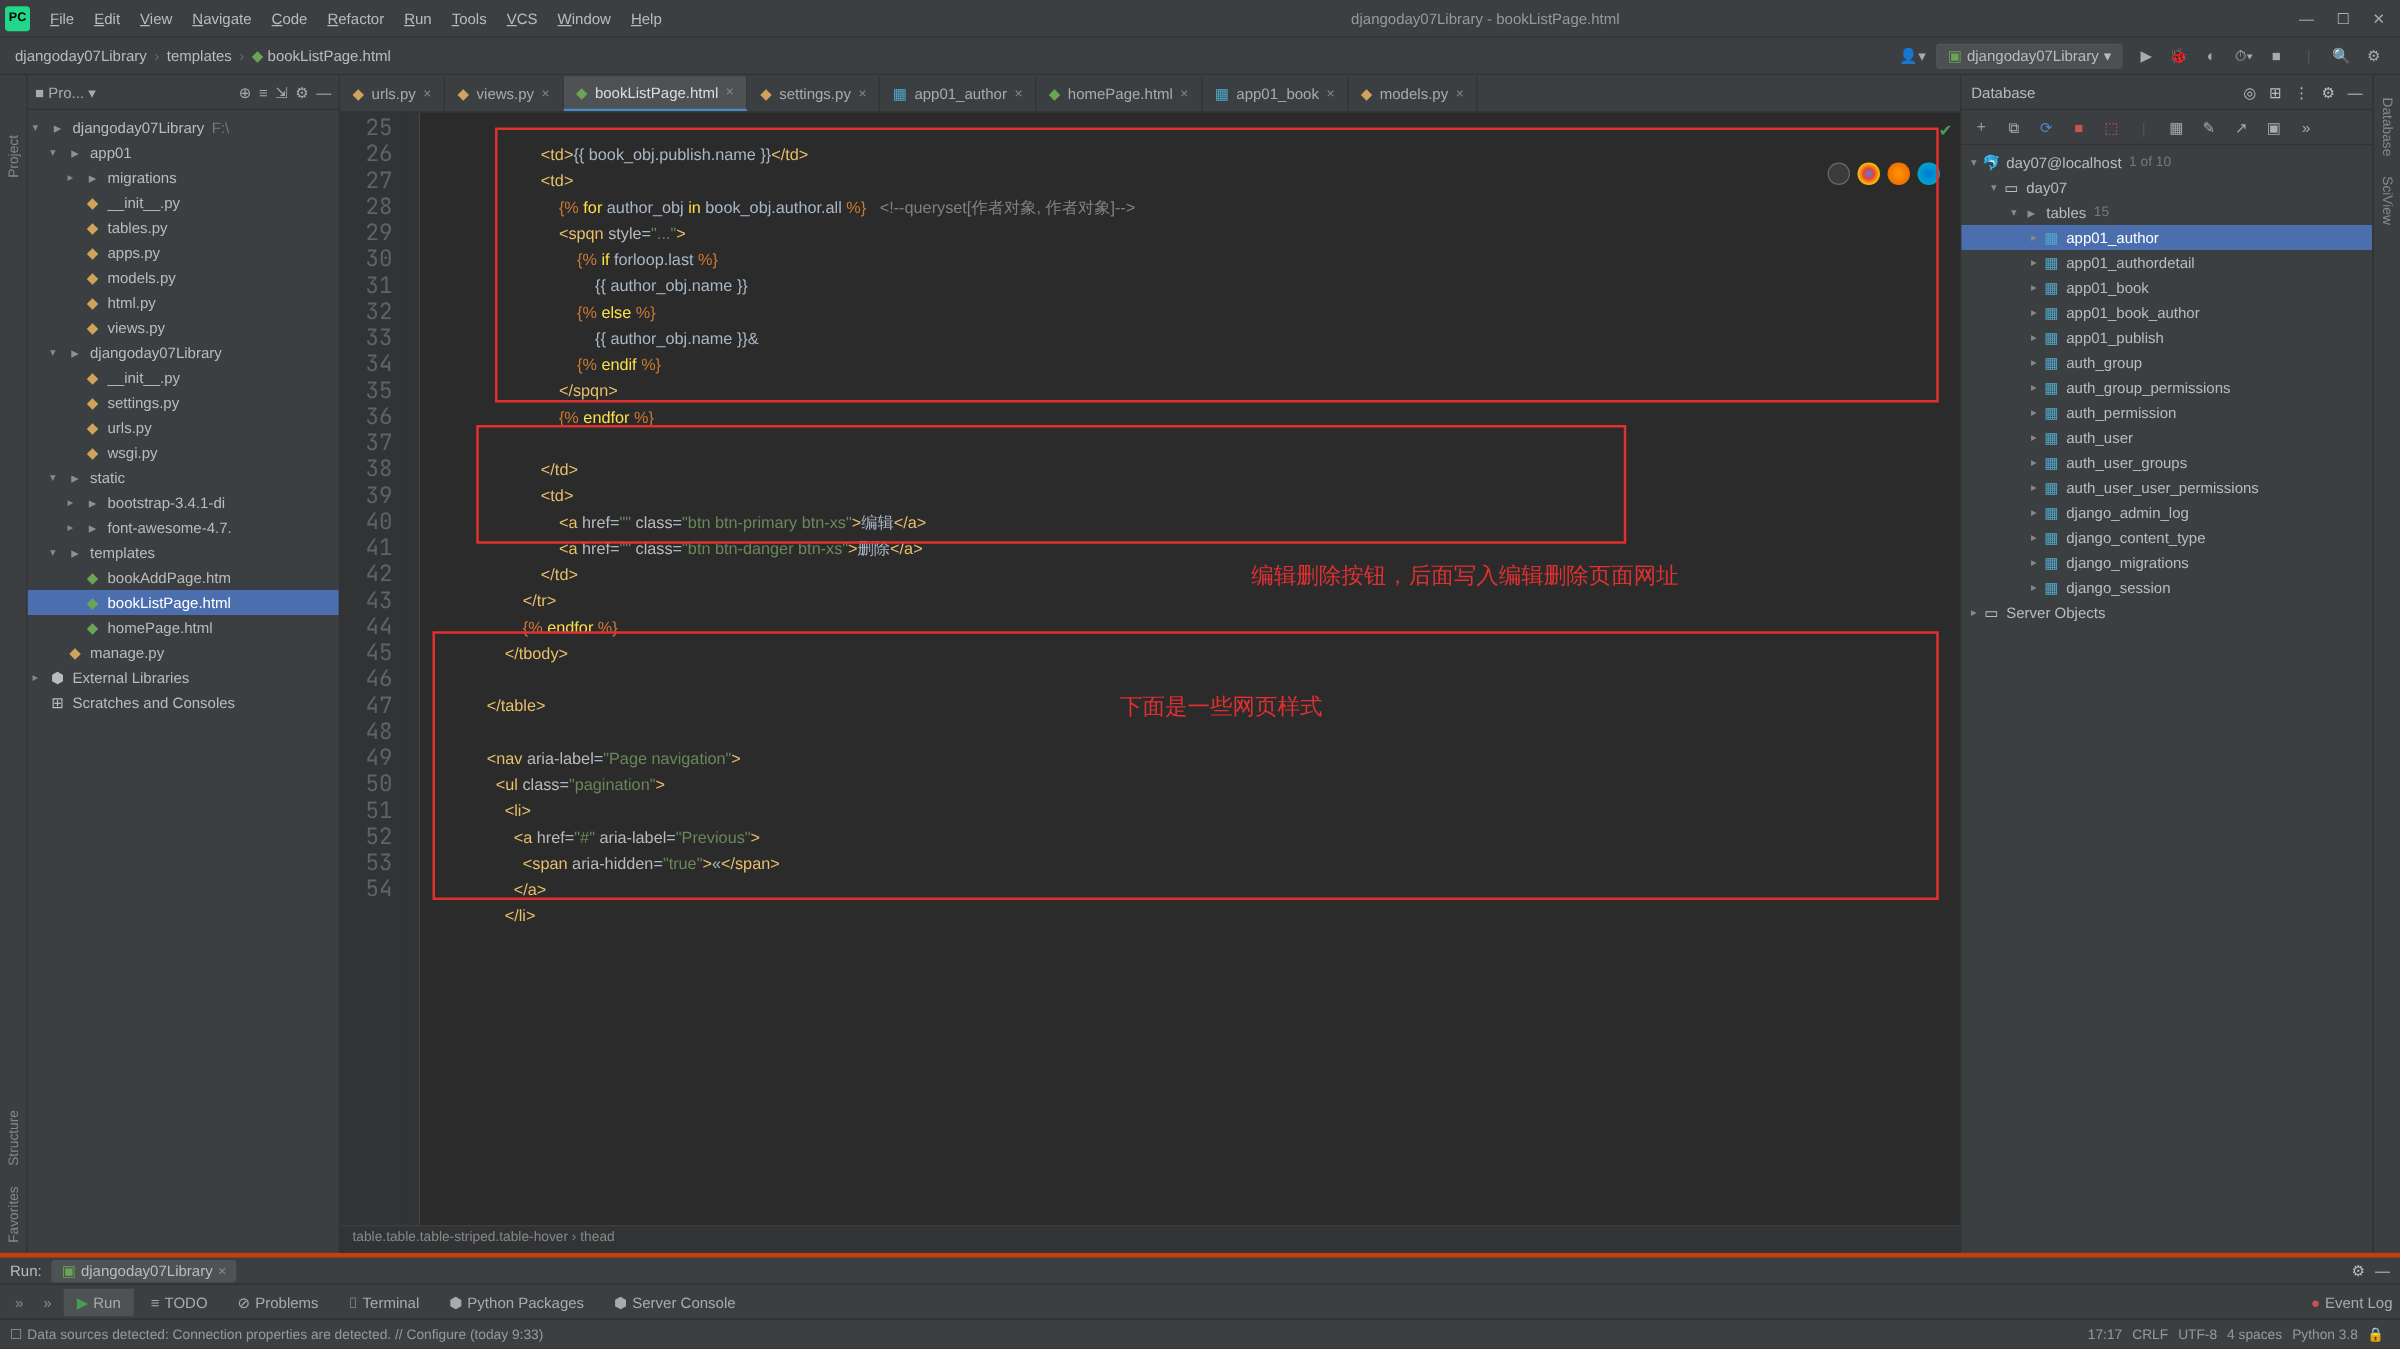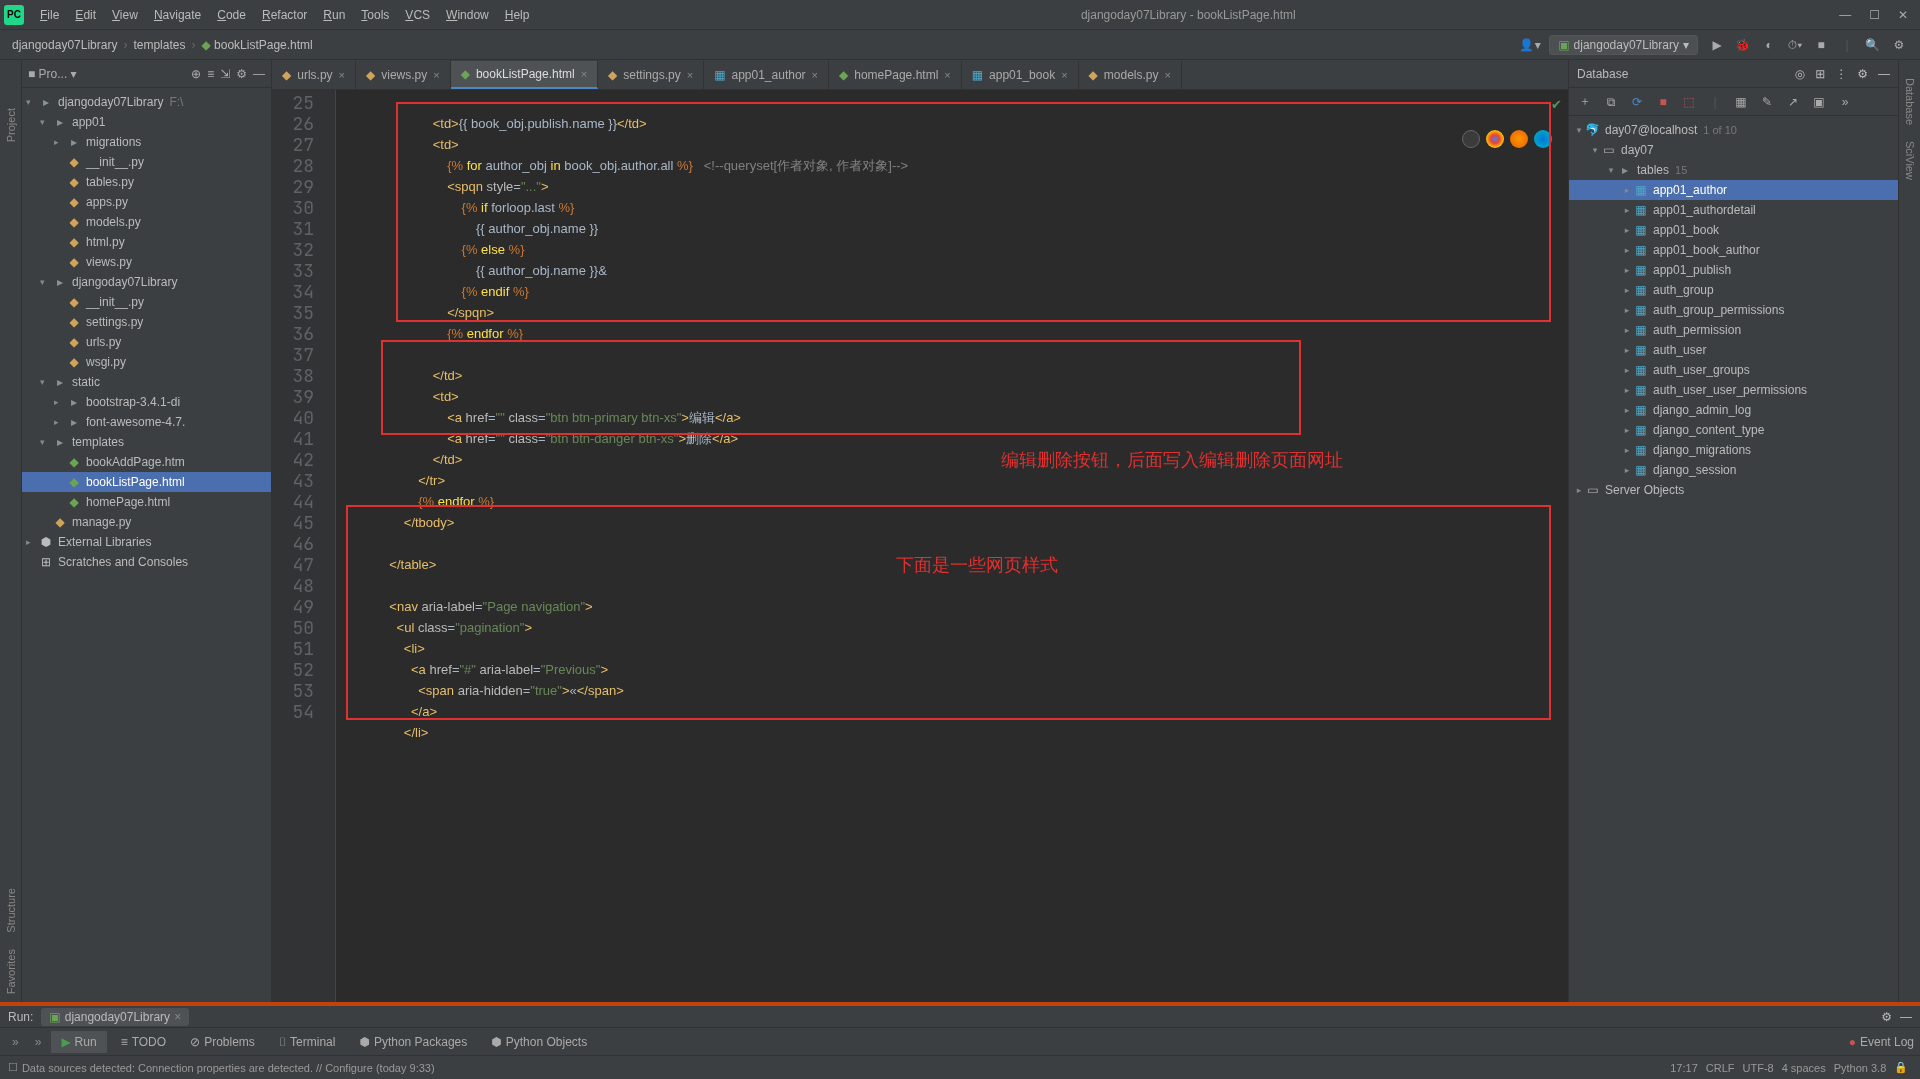--- a/index.html
+++ b/index.html
@@ -404,20 +404,21 @@
           <div class="b" style="background:radial-gradient(#0078d7,#00b7c3)"></div>
         </div>
         
         <div class="redbox" style="top:12px;left:60px;width:1155px;height:220px"></div>
         <div class="redbox" style="top:250px;left:45px;width:920px;height:95px"></div>
         <div class="redtext" style="top:360px;left:665px">编辑删除按钮，后面写入编辑删除页面网址</div>
         <div class="redbox" style="top:415px;left:10px;width:1205px;height:215px"></div>
         <div class="redtext" style="top:465px;left:560px">下面是一些网页样式</div>
       </div>
     </div>
+    <div class="breadcrumb-bar">table.table.table-striped.table-hover  ›  thead</div>
   </div>
 
   <div class="db-panel">
     <div class="db-header">
       <span>Database</span>
       <div style="flex:1"></div>
       <span>◎</span>
       <span>⊞</span>
       <span>⋮</span>
       <span>⚙</span>
@@ -573,21 +574,21 @@
   <div class="btab">
       <span>⌷</span>
       <span>Terminal</span>
     </div>
   <div class="btab">
       <span>⬢</span>
       <span>Python Packages</span>
     </div>
   <div class="btab">
       <span>⬢</span>
-      <span>Python Objects</span>
+      <span>Server Console</span>
     </div>
   <div class="spacer"></div>
   <div class="event-log">
       <span style="color:#c75450">●</span>
       <span>Event Log</span>
     </div>
 </div>
 
 <div class="statusbar">
   <span>☐</span>

